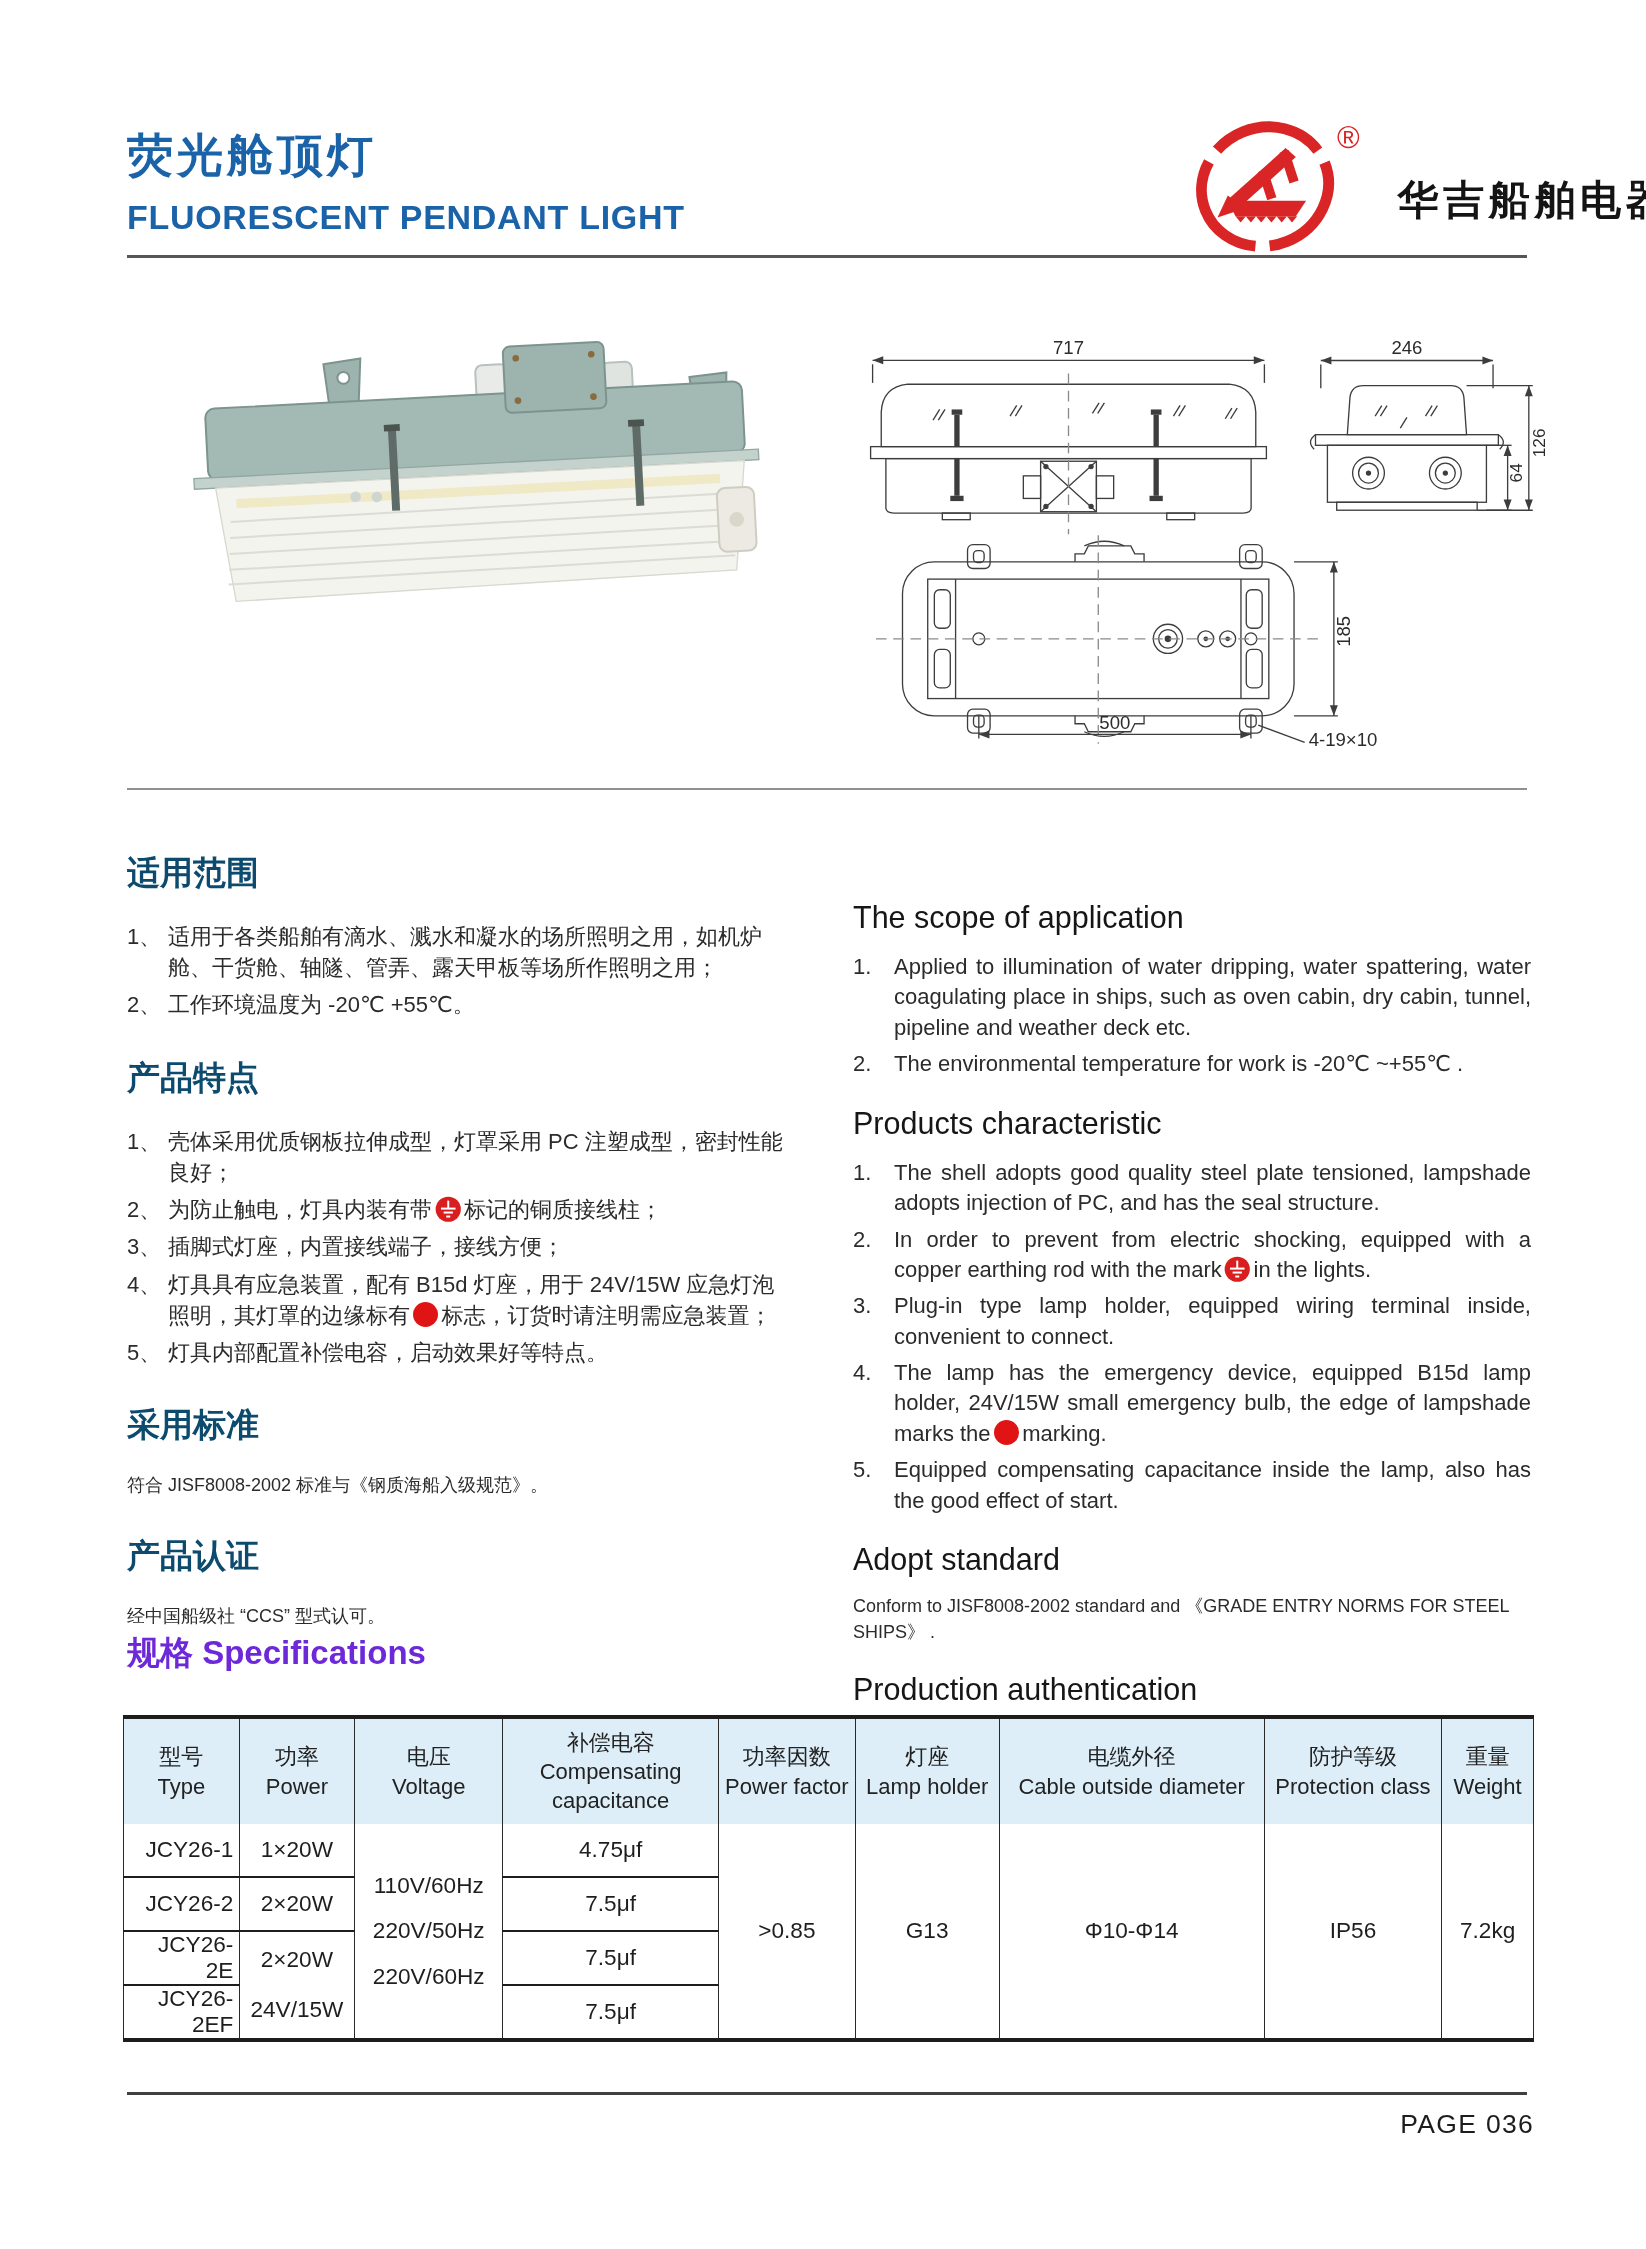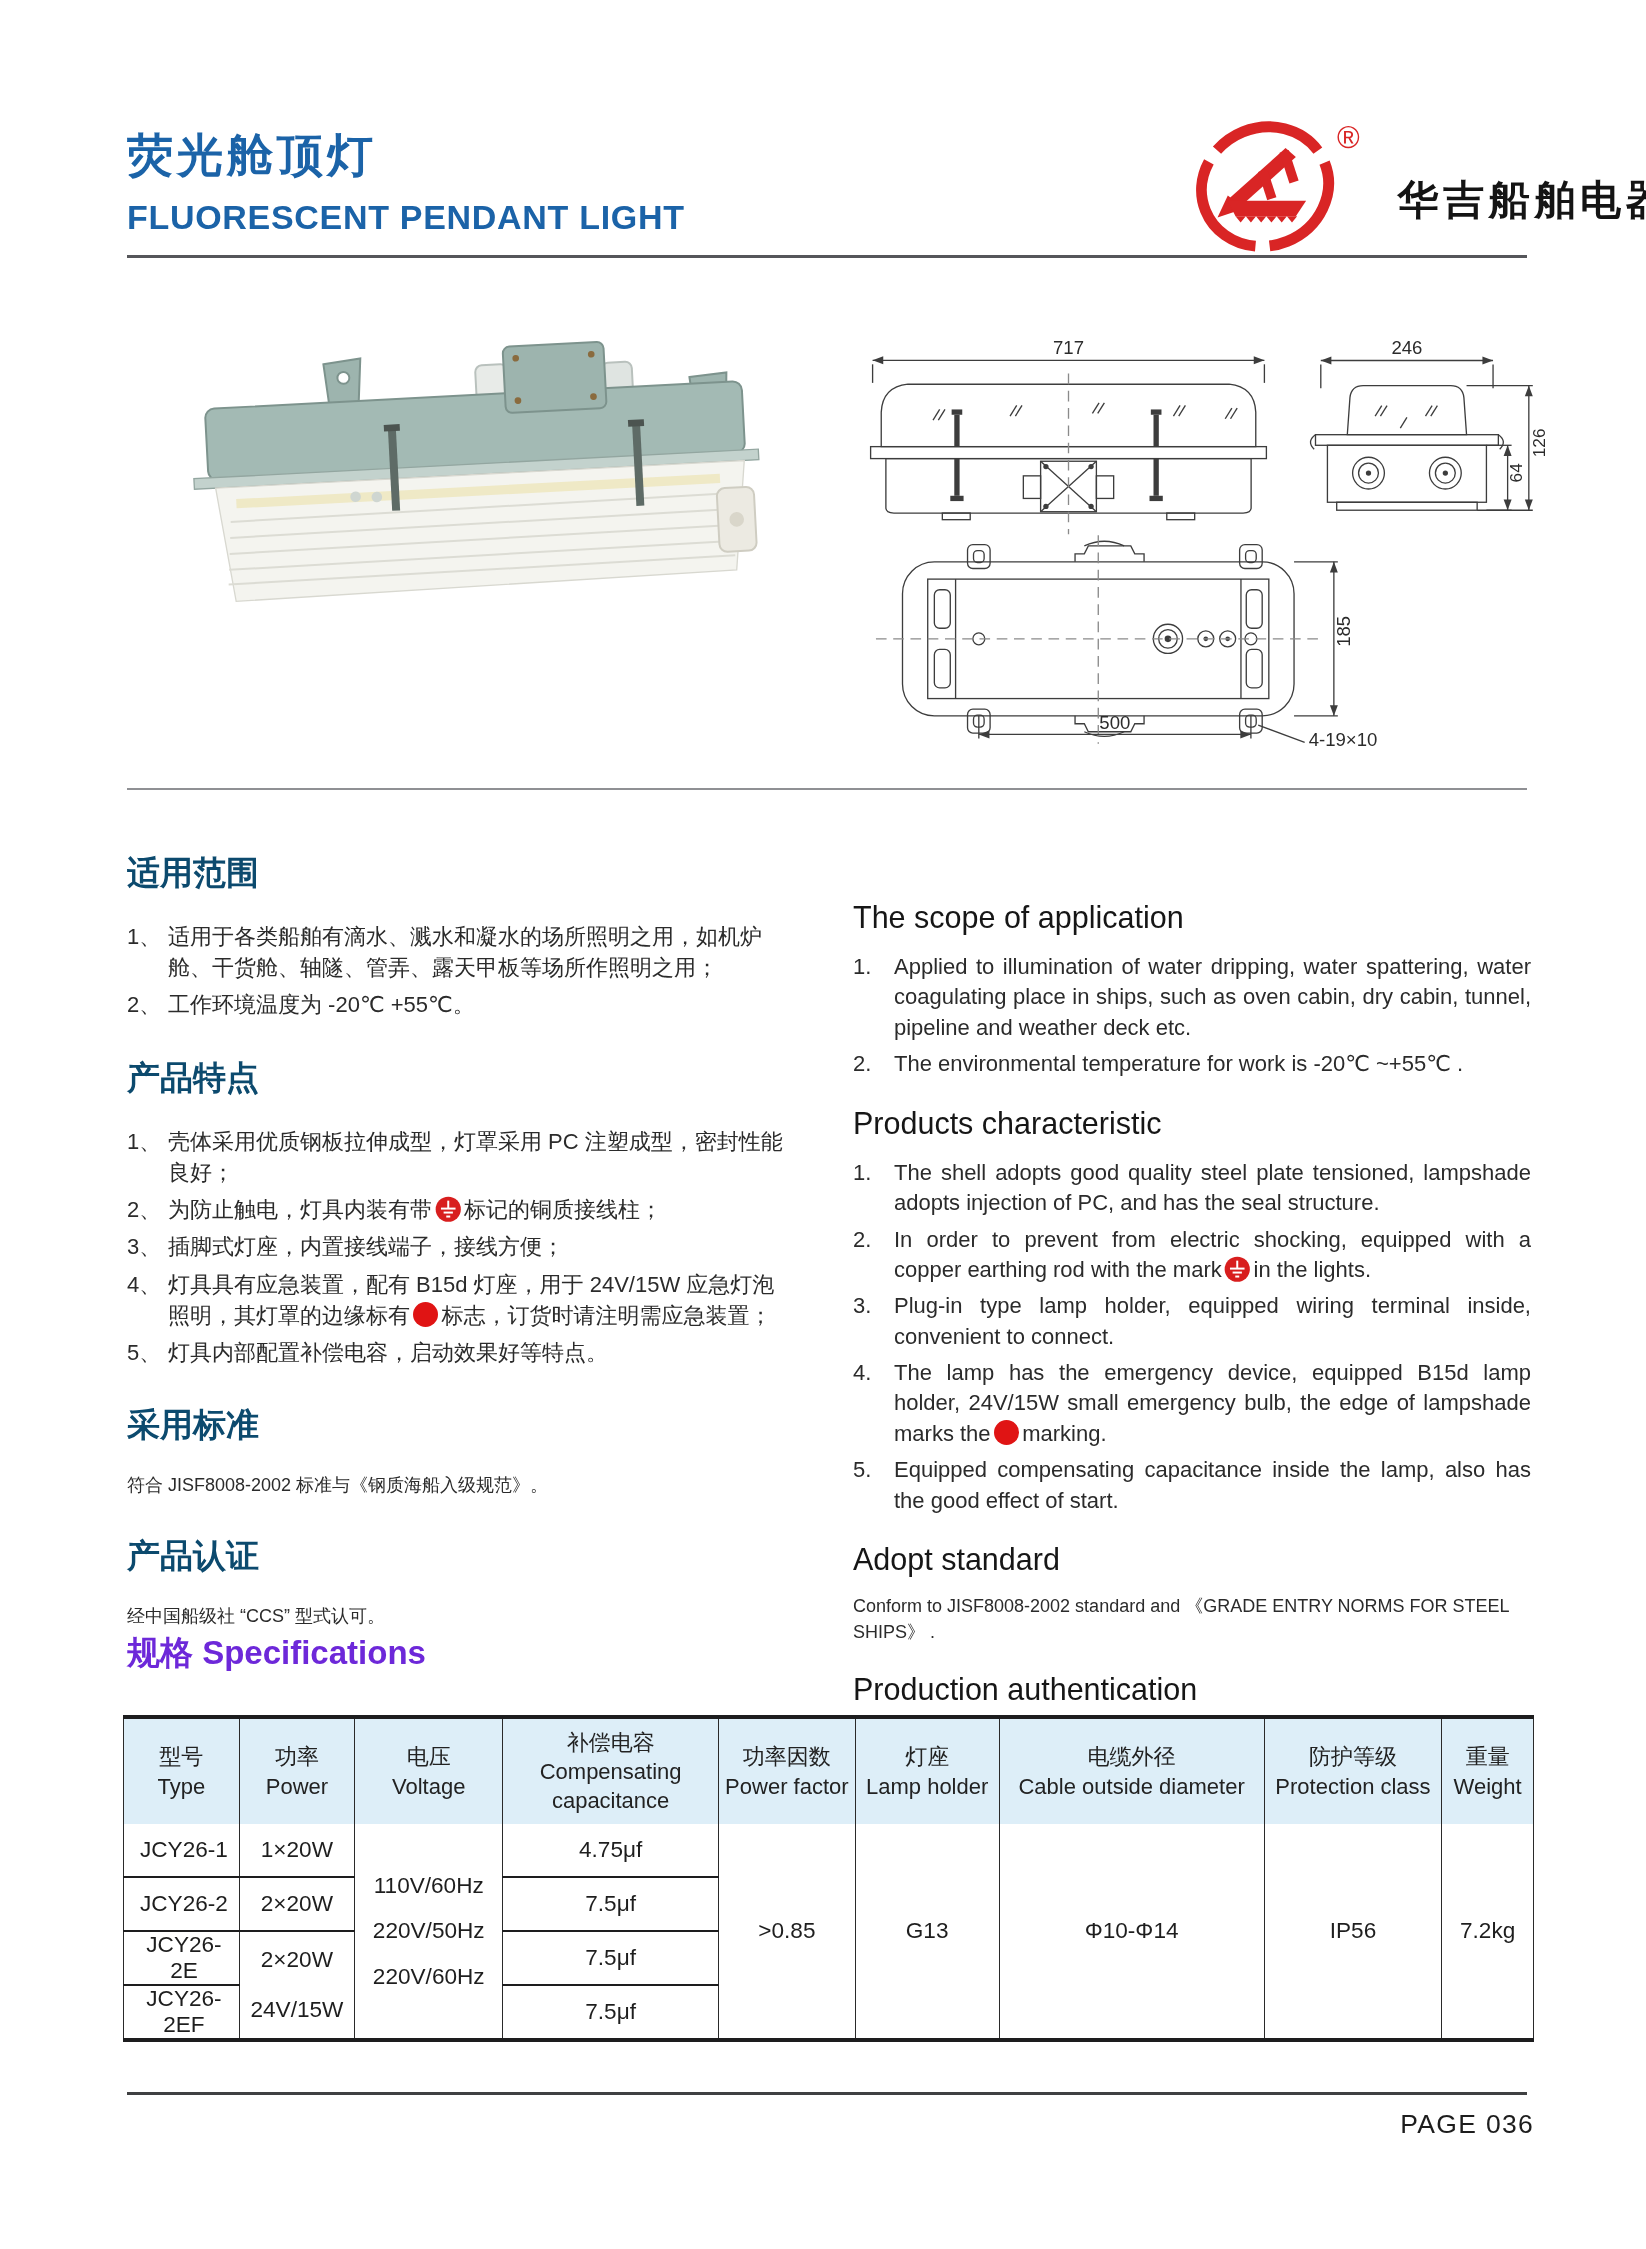--- a/index.html
+++ b/index.html
@@ -51,21 +51,21 @@
 
   
   .specs-heading{position:absolute;left:127px;top:1631px;font-size:33px;font-weight:600;color:#6d28d9;}
   .table-wrap{position:absolute;left:123px;top:1699px;width:1411px;border-top:4.6px solid #1d1d1e;border-bottom:4.6px solid #1d1d1e;margin-top:16px;}
   table{width:100%;border-collapse:collapse;table-layout:fixed;}
   th{background:#ddeef8;border-left:1.3px solid #2a2a2a;border-right:1.3px solid #2a2a2a;font-weight:400;
      height:97px;padding:4px 2.7px;font-size:22px;line-height:1.32;color:#222;text-align:center;vertical-align:middle;}
   td{border-left:1.3px solid #2a2a2a;border-right:1.3px solid #2a2a2a;border-top:2.7px solid #1d1d1e;
      text-align:center;font-size:22.6px;height:52px;padding:0 5.3px;color:#1e1e1e;vertical-align:middle;}
   tr.first td{border-top:none;}
-  td.type-cell{text-align:center;padding-left:10.6px;}
+  td.type-cell{text-align:right;padding-left:10.6px;}
   td.voltage-cell div{line-height:2.0;}
   td.power34-cell div{line-height:2.2;}
 
   .page-label{position:absolute;right:113px;top:2109px;font-size:26.5px;letter-spacing:1.3px;color:#1d1d1d;}
 </style>
 </head>
 <body>
 
 <div id="page">
 

